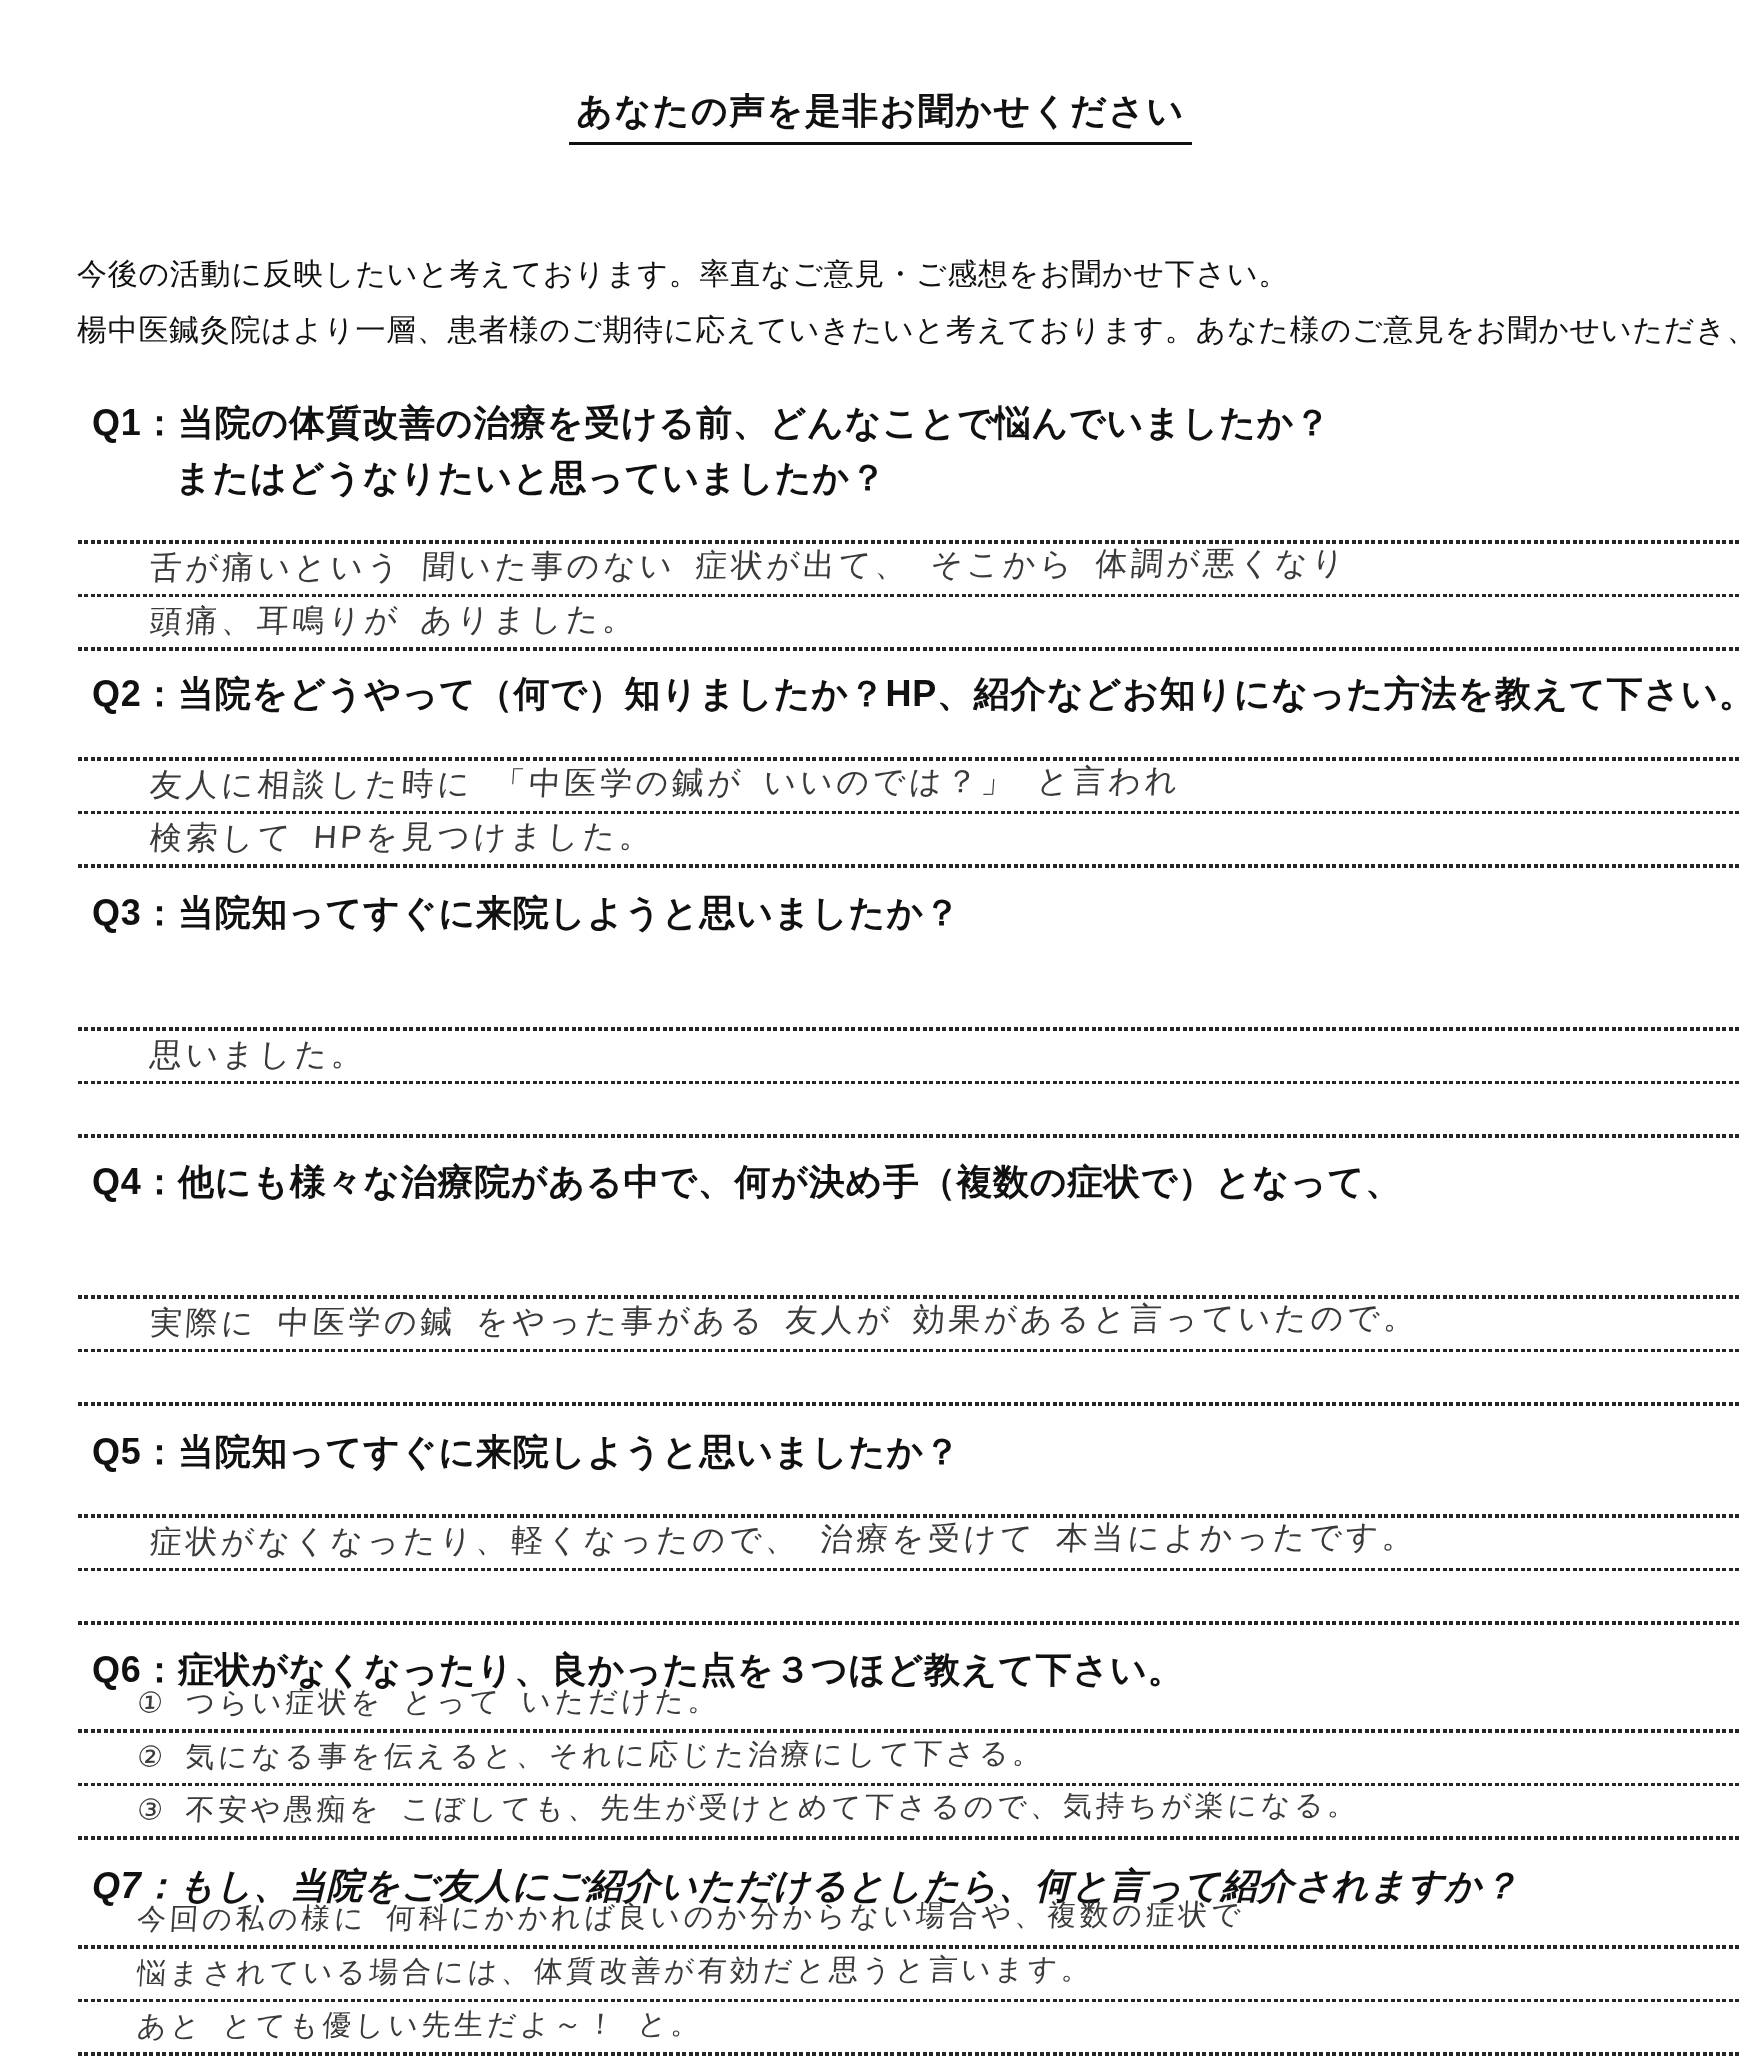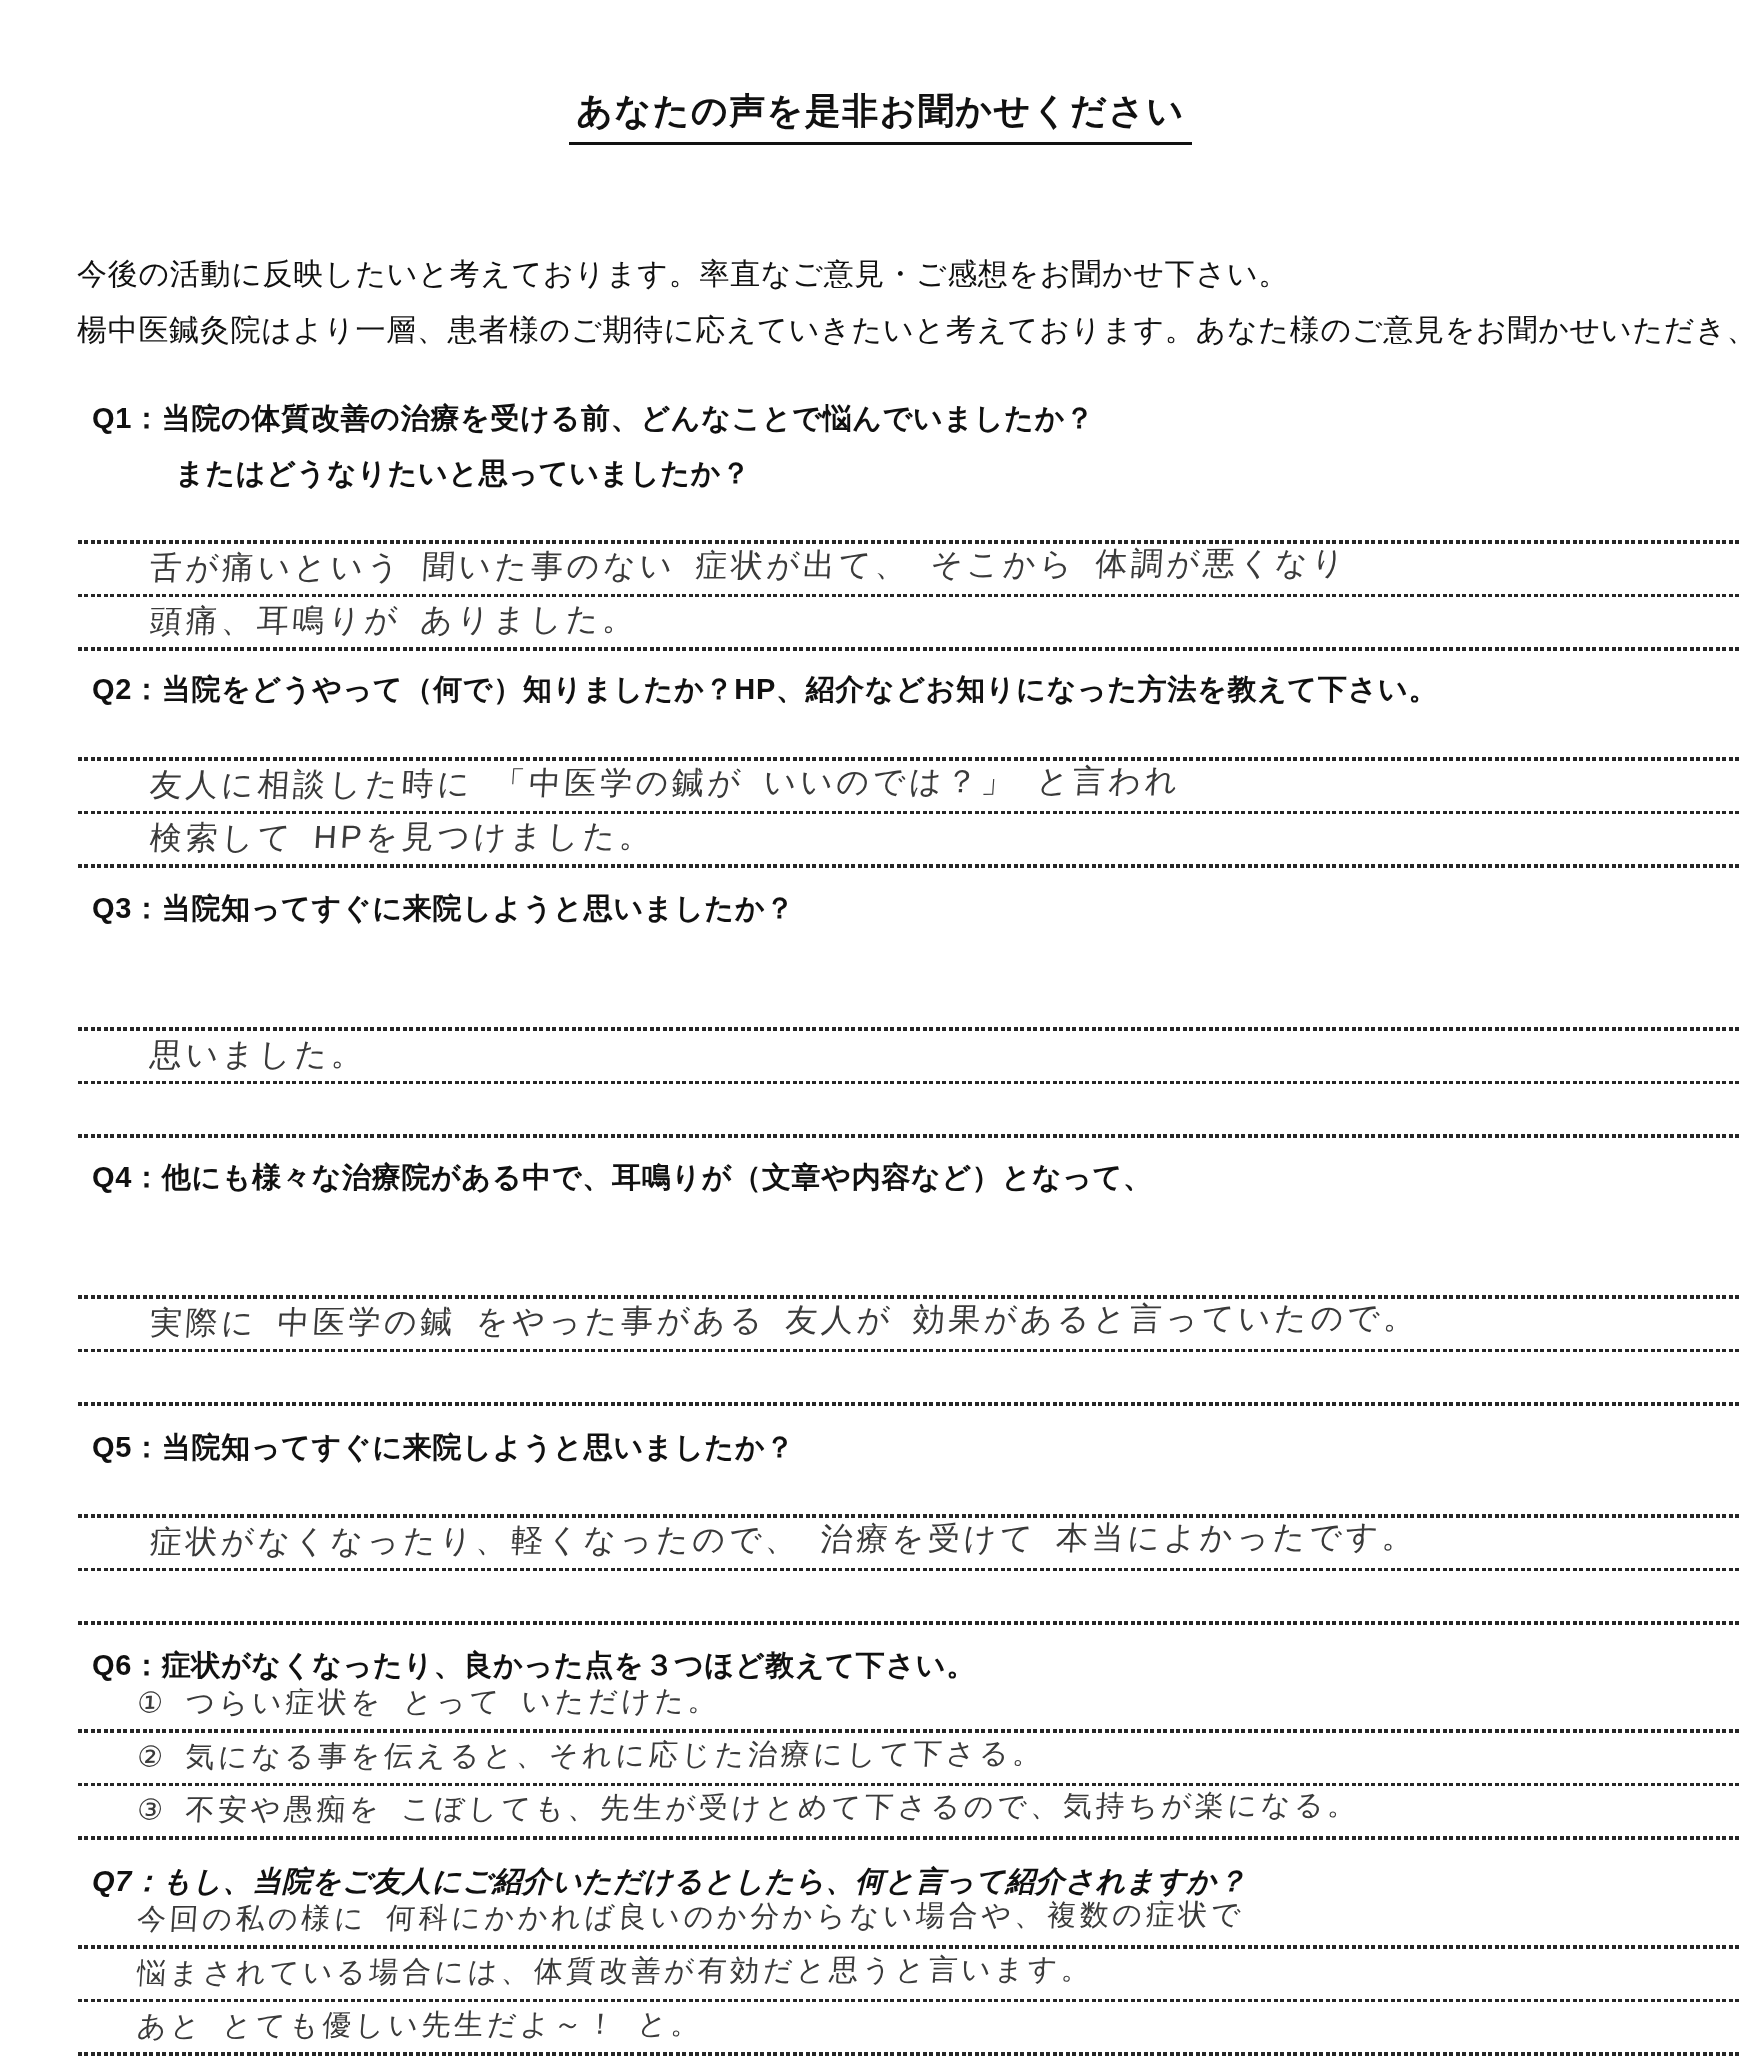--- a/index.html
+++ b/index.html
@@ -26,21 +26,21 @@
     padding:0 7.2px 5.8px 7.2px;
     white-space:nowrap;
   }
   .intro {
     position:absolute; left:77px; top:246px; width:1654px;
     font-size:30px; line-height:56px; letter-spacing:0.7px;
   }
   .intro div { white-space:nowrap; }
   .qh {
     position:absolute;
-    font-size:29px; font-weight:bold; letter-spacing:0.7px;
+    font-size:36px; font-weight:bold; letter-spacing:0.7px;
     white-space:nowrap;
   }
   .ans {
     position:absolute; left:78px; width:1664px;
   }
   .dotline {
     height:3.6px;
     background:repeating-linear-gradient(to right, #262626 0 3.6px, transparent 3.6px 6.5px);
   }
   .row {
@@ -109,21 +109,21 @@
     <div class="row">
       <span class="hw">思いました。</span>
     </div>
     <div class="dotline"></div>
     <div class="row">
       <span class="hw"></span>
     </div>
     <div class="dotline"></div>
   </div>
 
-  <div class="qh" style="left:92px; top:1158px;">Q4：他にも様々な治療院がある中で、耳鳴りが（文章や内容など）となって、</div>
+  <div class="qh" style="left:92px; top:1158px;">Q4：他にも様々な治療院がある中で、何が決め手（複数の症状で）となって、</div>
   <div class="ans" style="top:1295px;">
     <div class="dotline"></div>
     <div class="row">
       <span class="hw">実際に 中医学の鍼 をやった事がある 友人が 効果があると言っていたので。</span>
     </div>
     <div class="dotline"></div>
     <div class="row">
       <span class="hw"></span>
     </div>
     <div class="dotline"></div>

